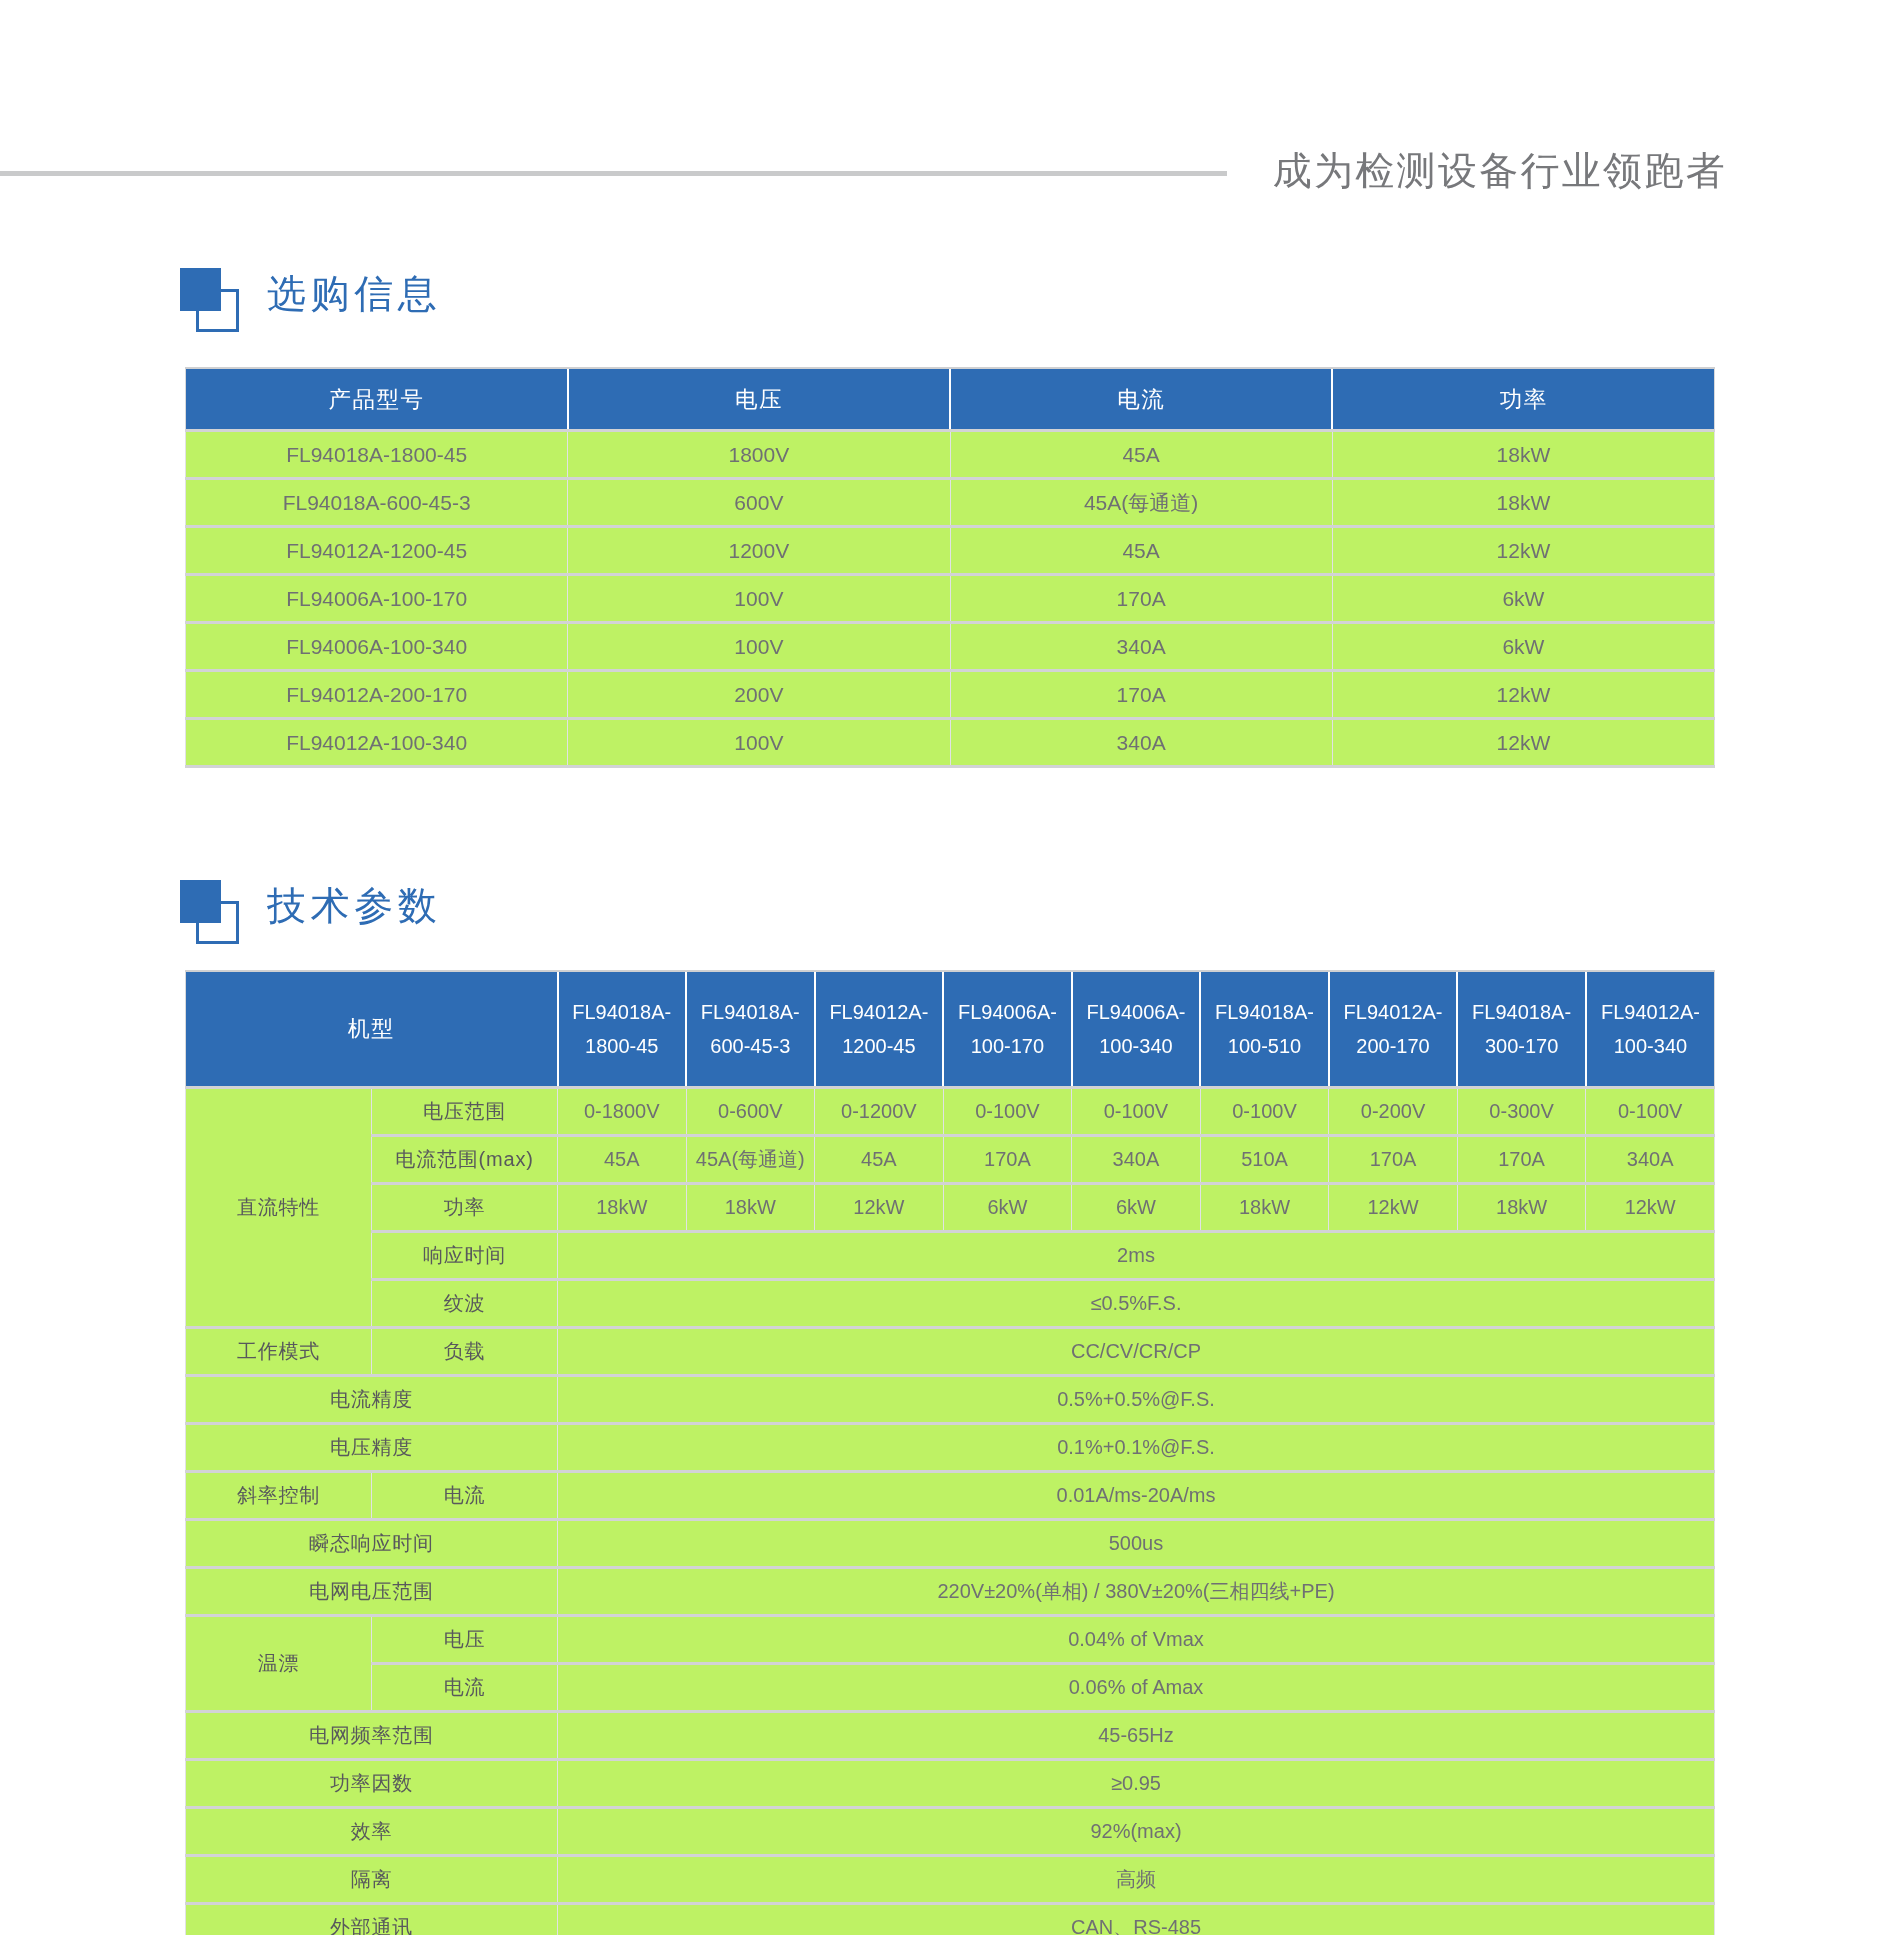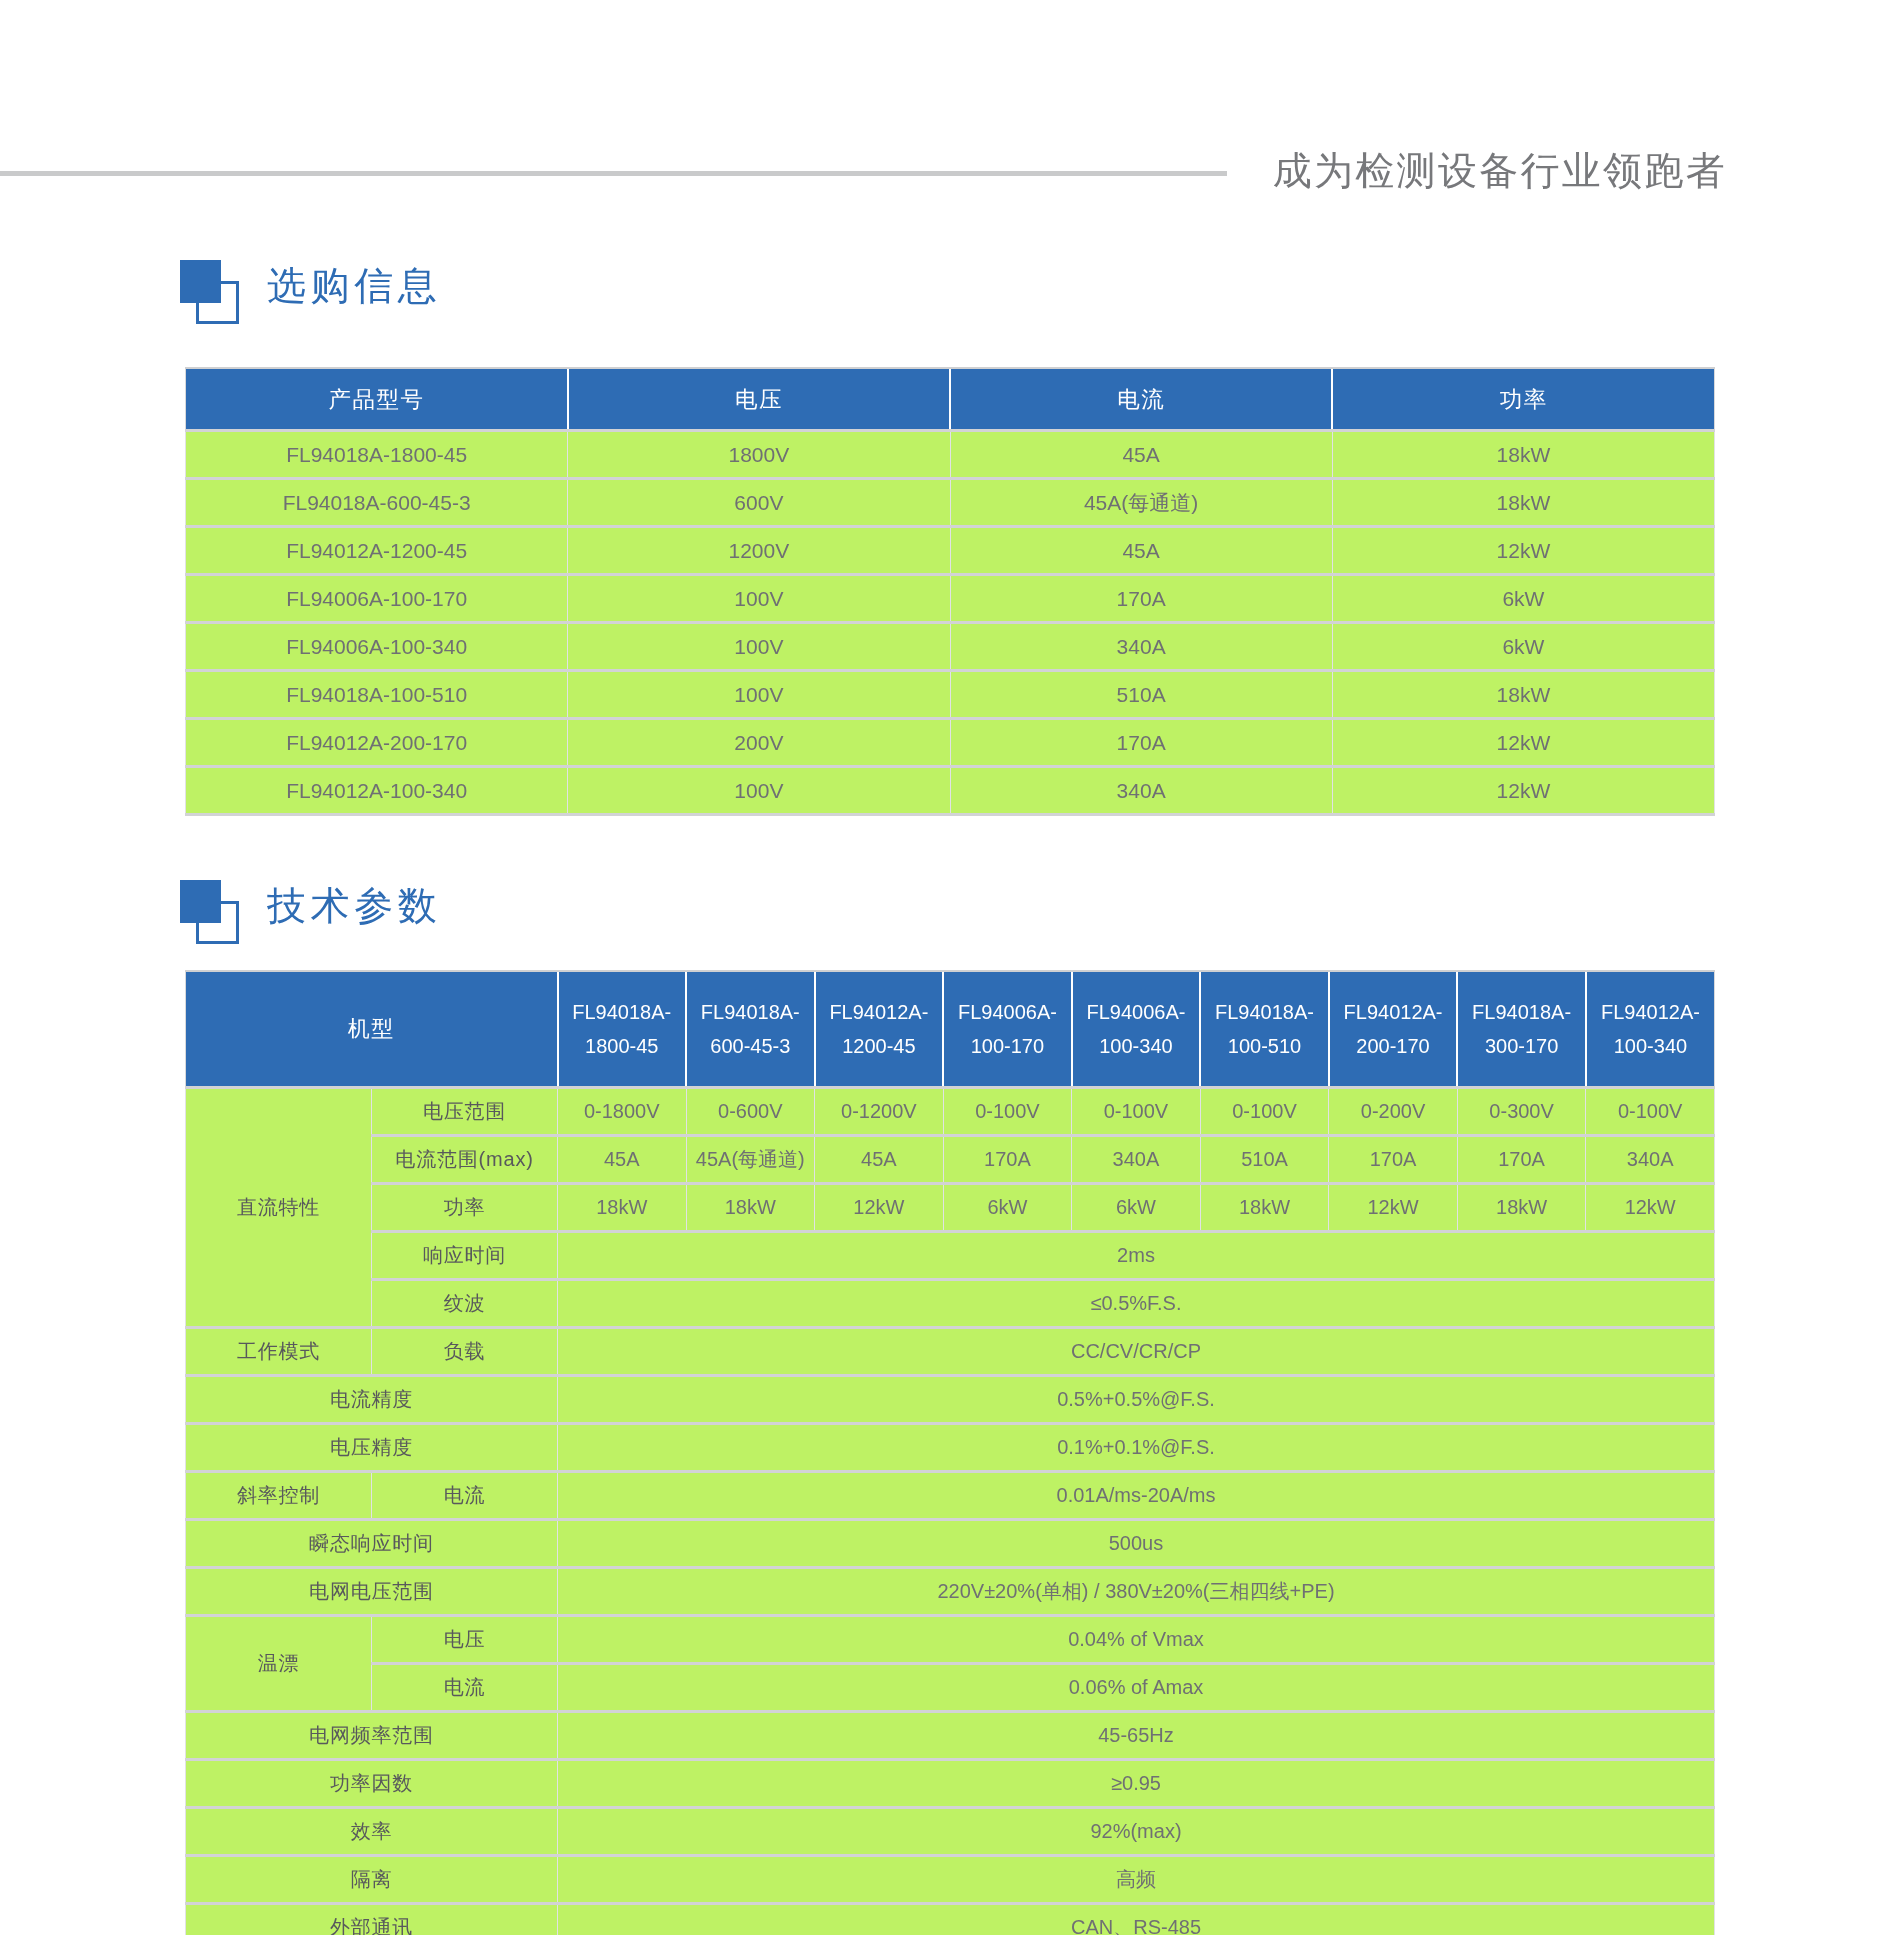--- a/index.html
+++ b/index.html
@@ -17,21 +17,21 @@
     font-family:"Liberation Sans","DejaVu Sans",sans-serif;
   }
   
   .top-rule{position:absolute;left:0;top:171px;width:1227px;height:5px;background:#c9cacb;}
   .top-title{
     position:absolute;top:144px;right:169px;font-size:39px;color:var(--gray-text);
     letter-spacing:2.3px;white-space:nowrap;
   }
   
   .section{position:absolute;left:180px;width:1161px;height:89px;}
-  #sec-purchase{top:260px;}
+  #sec-purchase{top:268px;}
   #sec-specs{top:880px;}
   .sec-icon{position:absolute;left:0;top:0;width:66px;height:72px;}
   .sq-outline{position:absolute;left:16.3px;top:20.5px;width:37px;height:37px;border:3.9px solid var(--blue);background:#fff;}
   .sq-fill{position:absolute;left:0;top:0;width:41px;height:43px;background:var(--blue);}
   .sec-title{
     position:absolute;left:87px;top:-1.5px;margin:0;font-size:39px;font-weight:normal;
     color:var(--blue);letter-spacing:4.6px;white-space:nowrap;
   }
   
   table{border-collapse:collapse;table-layout:fixed;background:#bef264;}
@@ -105,26 +105,20 @@
           <td>170A</td>
           <td>6kW</td>
         </tr>
         <tr>
           <td>FL94006A-100-340</td>
           <td>100V</td>
           <td>340A</td>
           <td>6kW</td>
         </tr>
         <tr>
-          <td>FL94018A-100-510</td>
-          <td>100V</td>
-          <td>510A</td>
-          <td>18kW</td>
-        </tr>
-        <tr>
           <td>FL94012A-200-170</td>
           <td>200V</td>
           <td>170A</td>
           <td>12kW</td>
         </tr>
         <tr>
           <td>FL94012A-100-340</td>
           <td>100V</td>
           <td>340A</td>
           <td>12kW</td>

